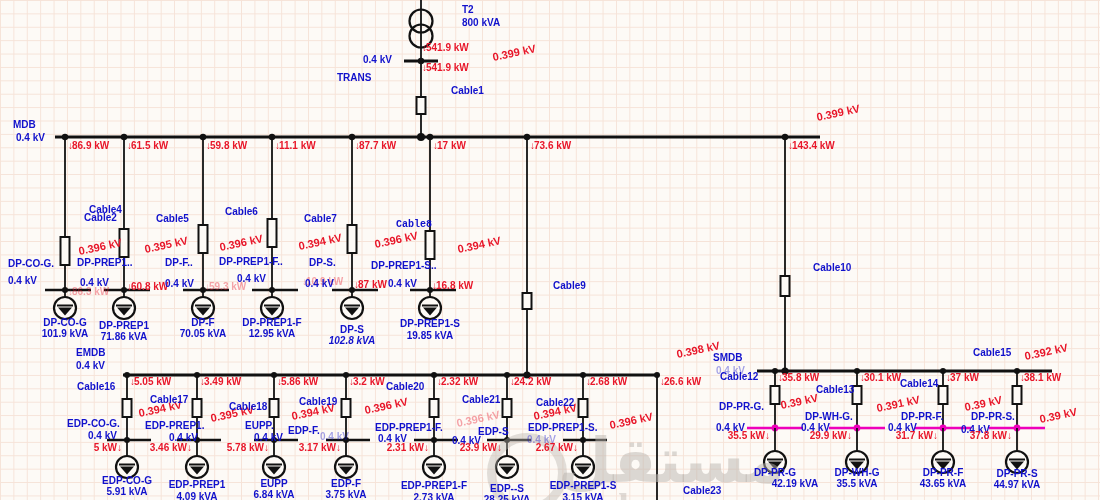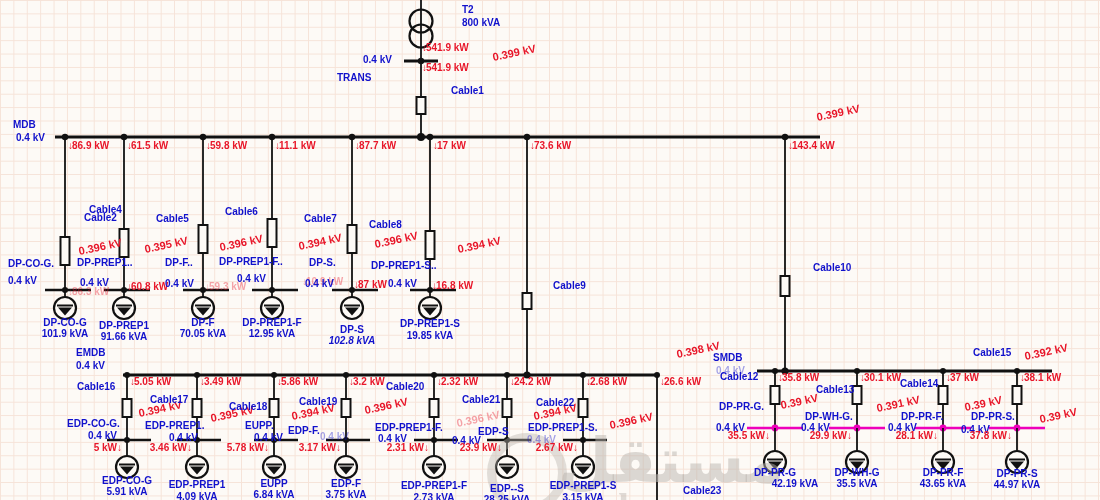--- a/index.html
+++ b/index.html
@@ -249,21 +249,21 @@
     <div class="t b" style="left: 8px; top: 276px;">0.4 kV</div>
     <div class="t r fnt" style="left: 68px; top: 287px;"><span class="arr">↓</span><span>86.3 kW</span></div>
     <div class="t b c" style="left: 65px; top: 318px;">DP-CO-G</div>
     <div class="t b c" style="left: 65px; top: 329px;">101.9 kVA</div>
     <div class="t b" style="left: 89px; top: 205px;">Cable4</div>
     <div class="t rot" style="left: 146px; top: 244px;">0.395 kV</div>
     <div class="t b" style="left: 77px; top: 258px;">DP-PREP1..</div>
     <div class="t b" style="left: 80px; top: 278px;">0.4 kV</div>
     <div class="t r" style="left: 127px; top: 282px;"><span class="arr">↓</span><span>60.8 kW</span></div>
     <div class="t b c" style="left: 124px; top: 321px;">DP-PREP1</div>
-    <div class="t b c" style="left: 124px; top: 332px;">91.66 kVA</div>
+    <div class="t b c" style="left: 124px; top: 332px;">71.86 kVA</div>
     <div class="t b" style="left: 156px; top: 214px;">Cable5</div>
     <div class="t rot" style="left: 221px; top: 242px;">0.396 kV</div>
     <div class="t b" style="left: 165px; top: 258px;">DP-F..</div>
     <div class="t b" style="left: 165px; top: 279px;">0.4 kV</div>
     <div class="t r fnt" style="left: 205px; top: 282px;"><span class="arr">↓</span><span>59.3 kW</span></div>
     <div class="t b c" style="left: 203px; top: 318px;">DP-F</div>
     <div class="t b c" style="left: 203px; top: 329px;">70.05 kVA</div>
     <div class="t b" style="left: 225px; top: 207px;">Cable6</div>
     <div class="t rot" style="left: 300px; top: 241px;">0.394 kV</div>
     <div class="t b" style="left: 219px; top: 257px;">DP-PREP1-F..</div>
@@ -271,21 +271,21 @@
     <div class="t r fnt" style="left: 274px; top: 277px; padding-left: 28px;"><span class="arr">↓</span><span>10.9 kW</span></div>
     <div class="t b c" style="left: 272px; top: 318px;">DP-PREP1-F</div>
     <div class="t b c" style="left: 272px; top: 329px;">12.95 kVA</div>
     <div class="t b" style="left: 304px; top: 214px;">Cable7</div>
     <div class="t rot" style="left: 376px; top: 239px;">0.396 kV</div>
     <div class="t b" style="left: 309px; top: 258px;">DP-S.</div>
     <div class="t b" style="left: 305px; top: 279px;">0.4 kV</div>
     <div class="t r" style="left: 354px; top: 280px;"><span class="arr">↓</span><span>87 kW</span></div>
     <div class="t b c" style="left: 352px; top: 325px;">DP-S</div>
     <div class="t b c" style="left: 352px; top: 336px; font-style: italic;">102.8 kVA</div>
-    <div class="t b" style="left: 369px; top: 220px;">Cable8</div>
+    <div class="t b" style="left: 396px; top: 220px; font-family: Liberation Mono, monospace;">Cable8</div>
     <div class="t rot" style="left: 459px; top: 244px;">0.394 kV</div>
     <div class="t b" style="left: 371px; top: 261px;">DP-PREP1-S..</div>
     <div class="t b" style="left: 388px; top: 279px;">0.4 kV</div>
     <div class="t r" style="left: 432px; top: 281px;"><span class="arr">↓</span><span>16.8 kW</span></div>
     <div class="t b c" style="left: 430px; top: 319px;">DP-PREP1-S</div>
     <div class="t b c" style="left: 430px; top: 331px;">19.85 kVA</div>
     <div class="t r" style="left: 130px; top: 377px;"><span class="arr">↓</span><span>5.05 kW</span></div>
     <div class="t r" style="left: 200px; top: 377px;"><span class="arr">↓</span><span>3.49 kW</span></div>
     <div class="t r" style="left: 277px; top: 377px;"><span class="arr">↓</span><span>5.86 kW</span></div>
     <div class="t r" style="left: 349px; top: 377px;"><span class="arr">↓</span><span>3.2 kW</span></div>
@@ -357,21 +357,21 @@
     <div class="t rot" style="left: 878px; top: 403px;">0.391 kV</div>
     <div class="t b" style="left: 805px; top: 412px;">DP-WH-G.</div>
     <div class="t b" style="left: 801px; top: 423px;">0.4 kV</div>
     <div class="t r ra" style="left: 785px; top: 431px; width: 66px;"><span>29.9 kW</span><span class="arr">↓</span></div>
     <div class="t b c" style="left: 857px; top: 468px;">DP-WH-G</div>
     <div class="t b c" style="left: 857px; top: 479px;">35.5 kVA</div>
     <div class="t b" style="left: 900px; top: 379px;">Cable14</div>
     <div class="t rot" style="left: 966px; top: 402px;">0.39 kV</div>
     <div class="t b" style="left: 901px; top: 412px;">DP-PR-F.</div>
     <div class="t b" style="left: 888px; top: 423px;">0.4 kV</div>
-    <div class="t r ra" style="left: 871px; top: 431px; width: 66px;"><span>28.1 kW</span><span class="arr">↓</span></div>
+    <div class="t r ra" style="left: 871px; top: 431px; width: 66px;"><span>31.7 kW</span><span class="arr">↓</span></div>
     <div class="t b c" style="left: 943px; top: 468px;">DP-PR-F</div>
     <div class="t b c" style="left: 943px; top: 479px;">43.65 kVA</div>
     <div class="t b" style="left: 973px; top: 348px;">Cable15</div>
     <div class="t rot" style="left: 1041px; top: 414px;">0.39 kV</div>
     <div class="t b" style="left: 971px; top: 412px;">DP-PR-S.</div>
     <div class="t b" style="left: 961px; top: 425px;">0.4 kV</div>
     <div class="t r ra" style="left: 945px; top: 431px; width: 66px;"><span>37.8 kW</span><span class="arr">↓</span></div>
     <div class="t b c" style="left: 1017px; top: 469px;">DP-PR-S</div>
     <div class="t b c" style="left: 1017px; top: 480px;">44.97 kVA</div>
   </div>

